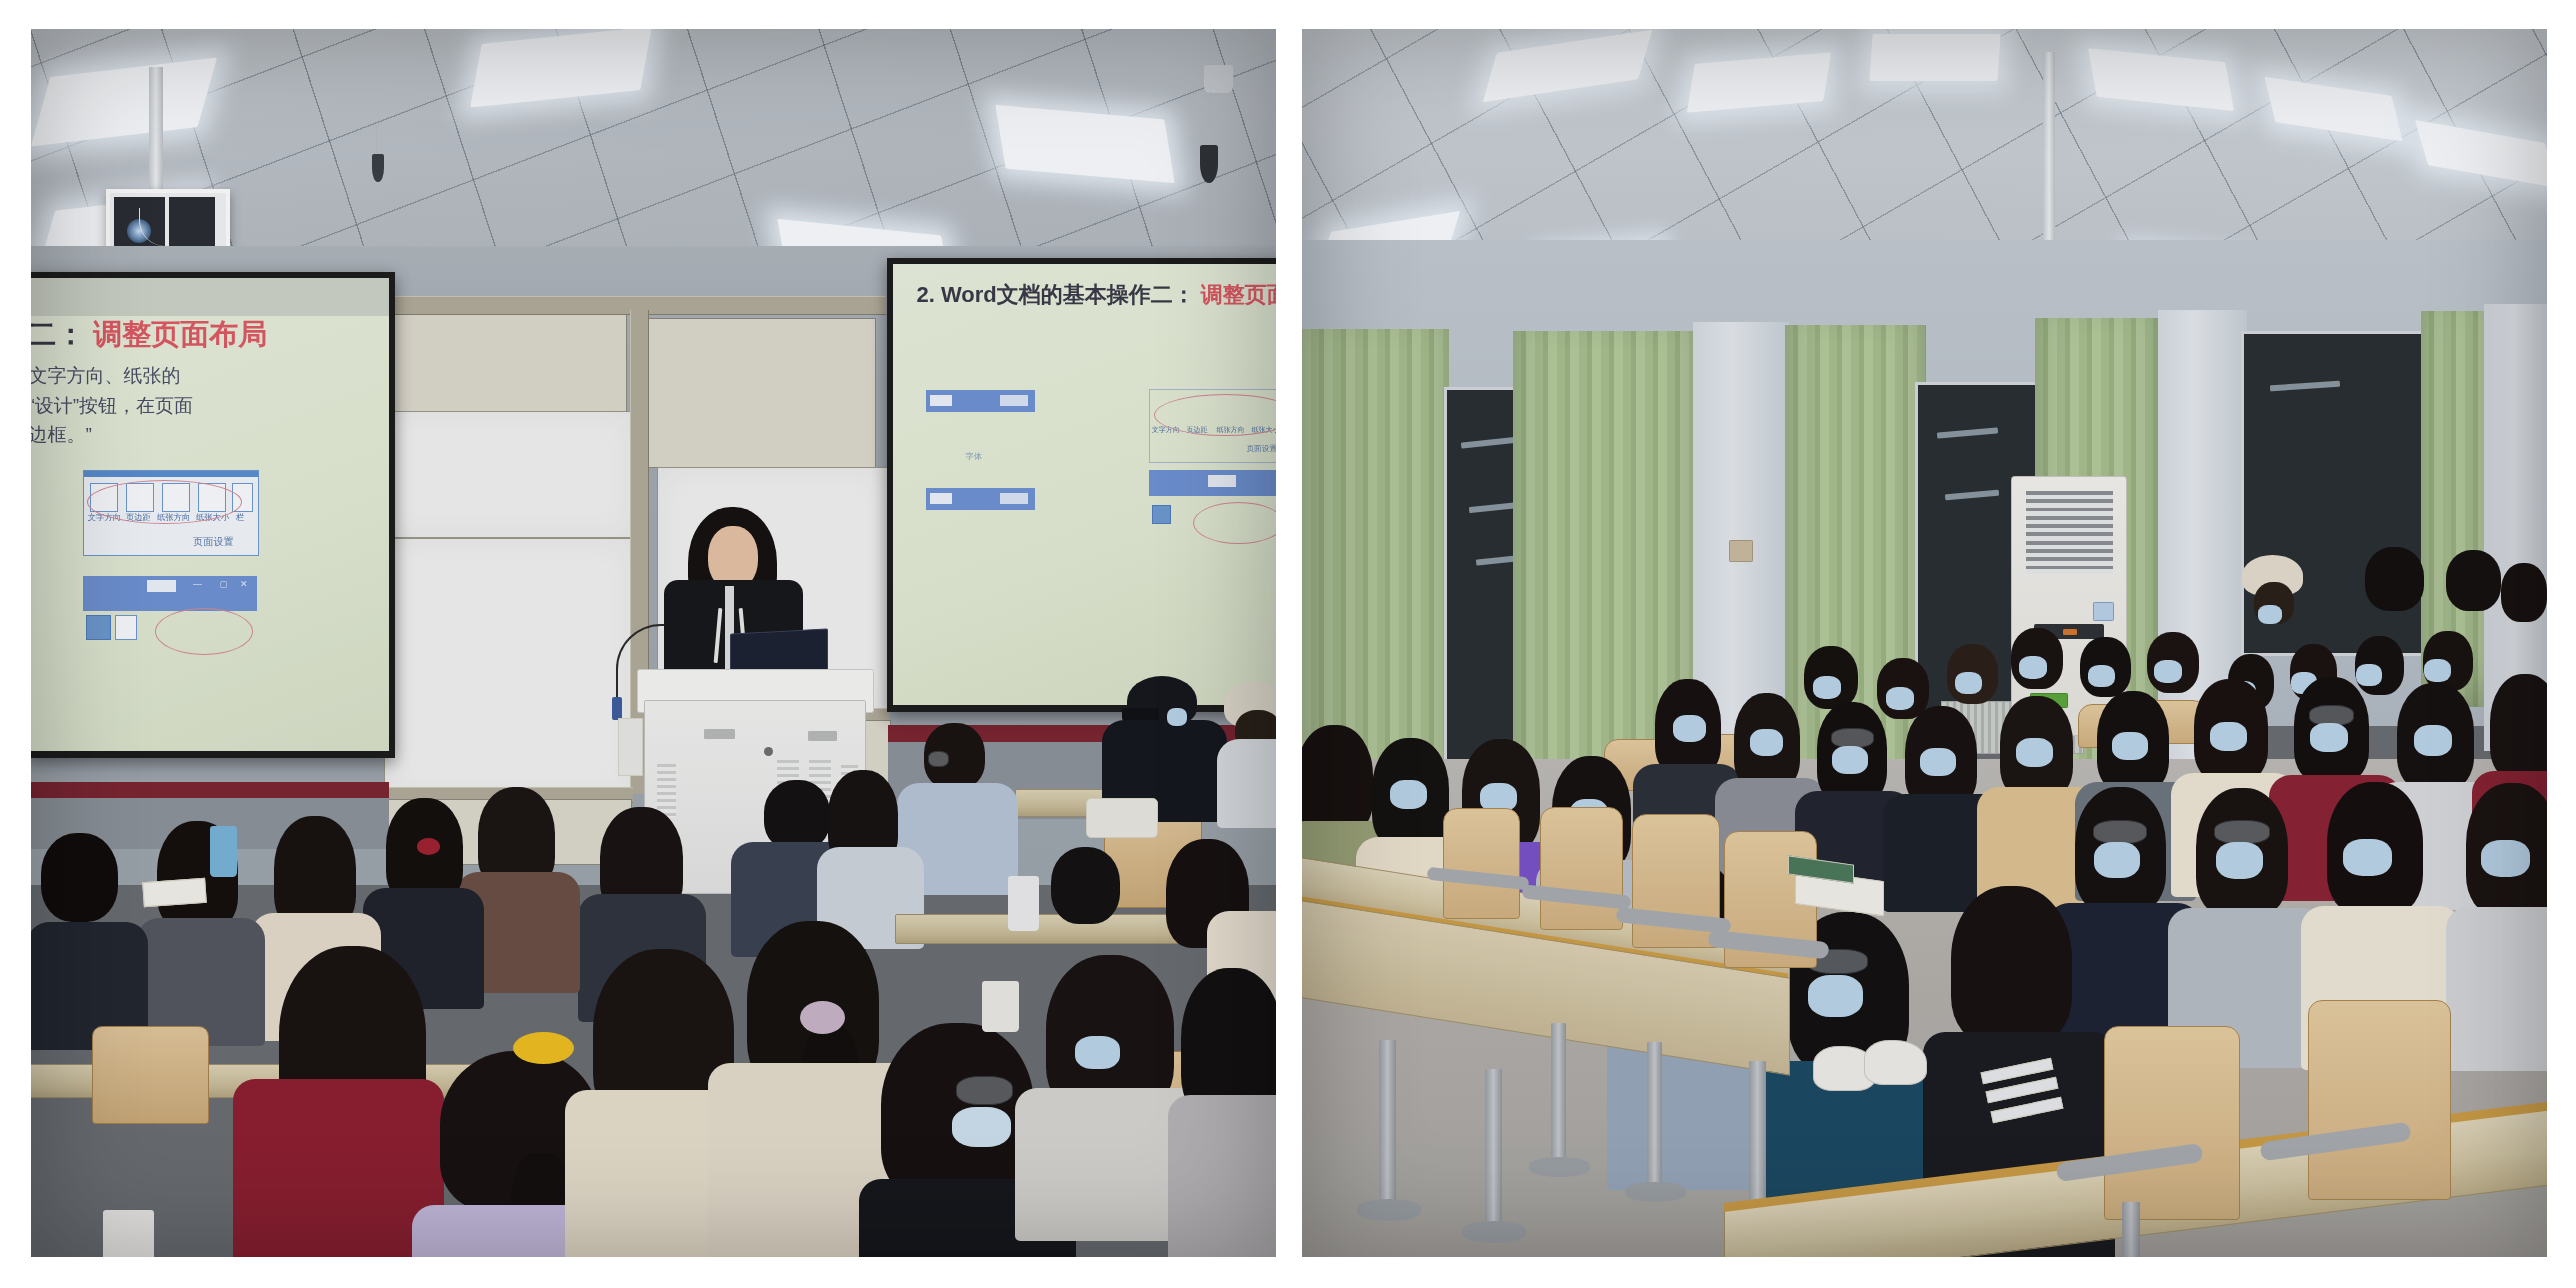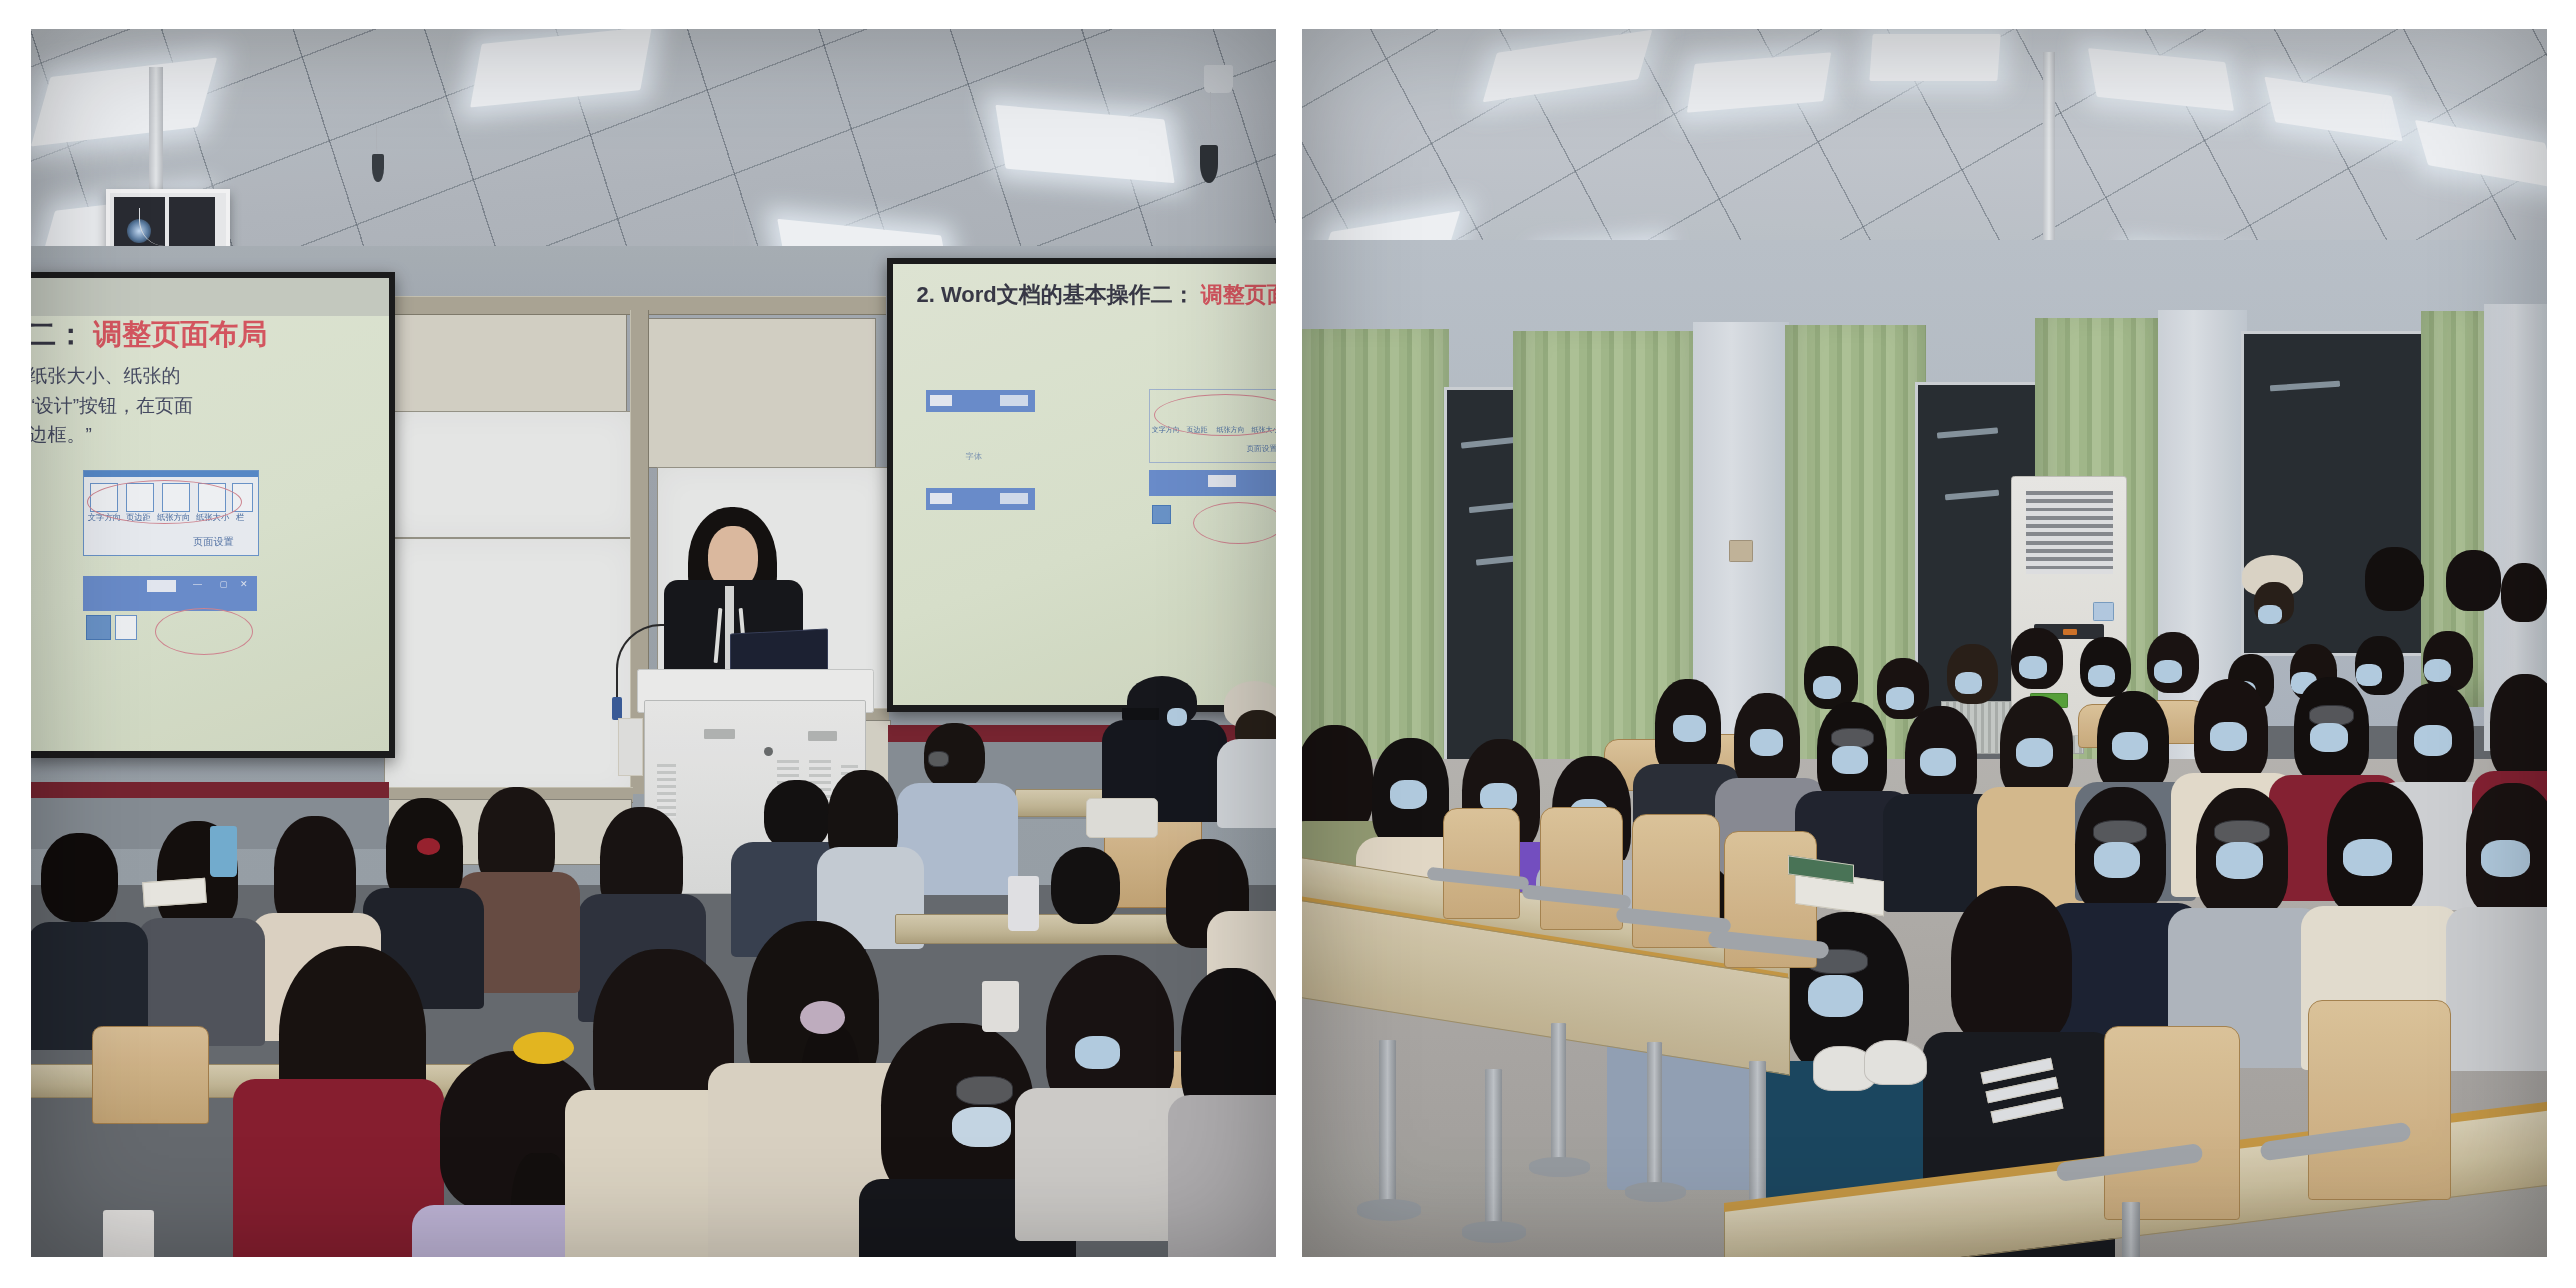--- a/index.html
+++ b/index.html
@@ -225,21 +225,21 @@
     <div class="screen-frame" style="left:-6.4px;top:243px;width:358px;height:473px;">
       <div class="screen-face">
         <div class="screen-topbar"></div>
 
         <div class="slide-title" style="left:-3.8px;top:37px;font-size:29px;">
           <span class="dark">二：</span>
           <span class="red">调整页面布局</span>
         </div>
 
         <div class="slide-body" style="left:-2.6px;top:83px;font-size:19px;">
-          <div>纸张大小、纸张的</div>
+          <div>文字方向、纸张的</div>
           <div>“设计”按钮，在页面</div>
           <div>边框。”</div>
         </div>
 
         <div class="ribbon" style="left:52px;top:192px;width:174px;height:84px;">
           <div class="ribbon-bar"></div>
           <div class="ribbon-ico" style="left:6.4px;top:11.5px;width:25.6px;height:27px;"></div>
           <div class="ribbon-ico" style="left:42px;top:11.5px;width:25.6px;height:27px;"></div>
           <div class="ribbon-ico" style="left:78px;top:11.5px;width:25.6px;height:27px;"></div>
           <div class="ribbon-ico" style="left:114px;top:11.5px;width:25.6px;height:27px;"></div>

